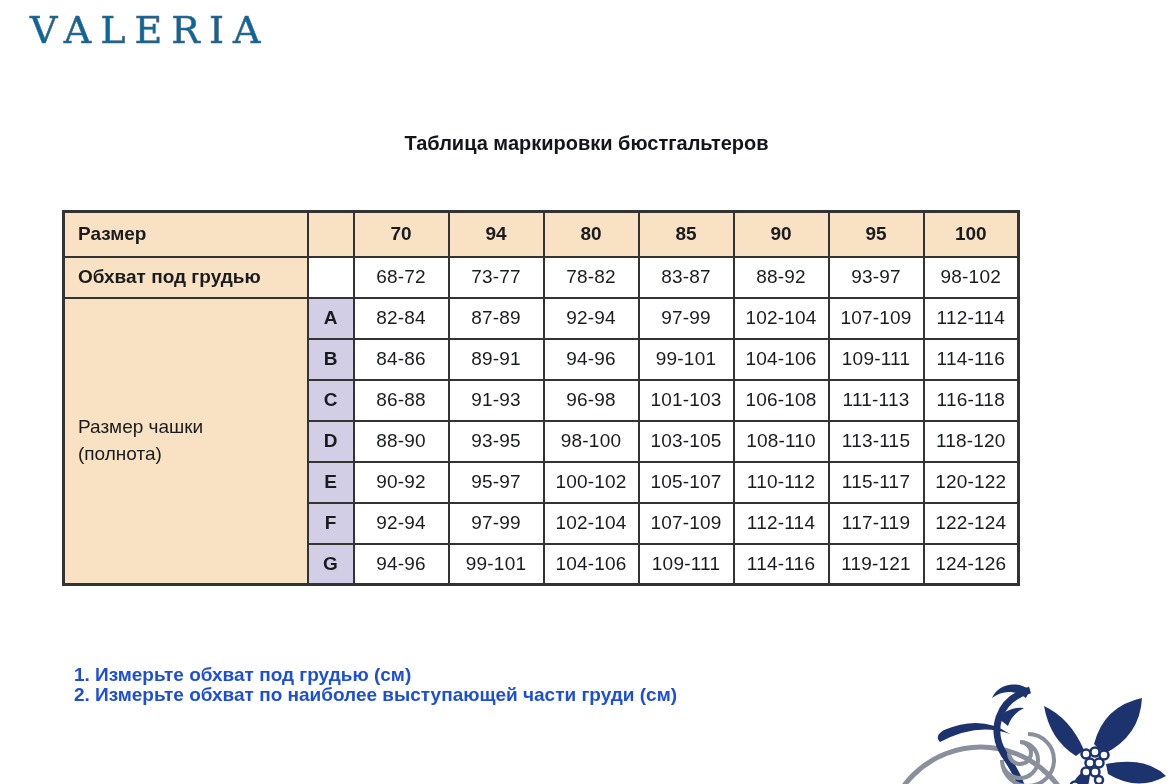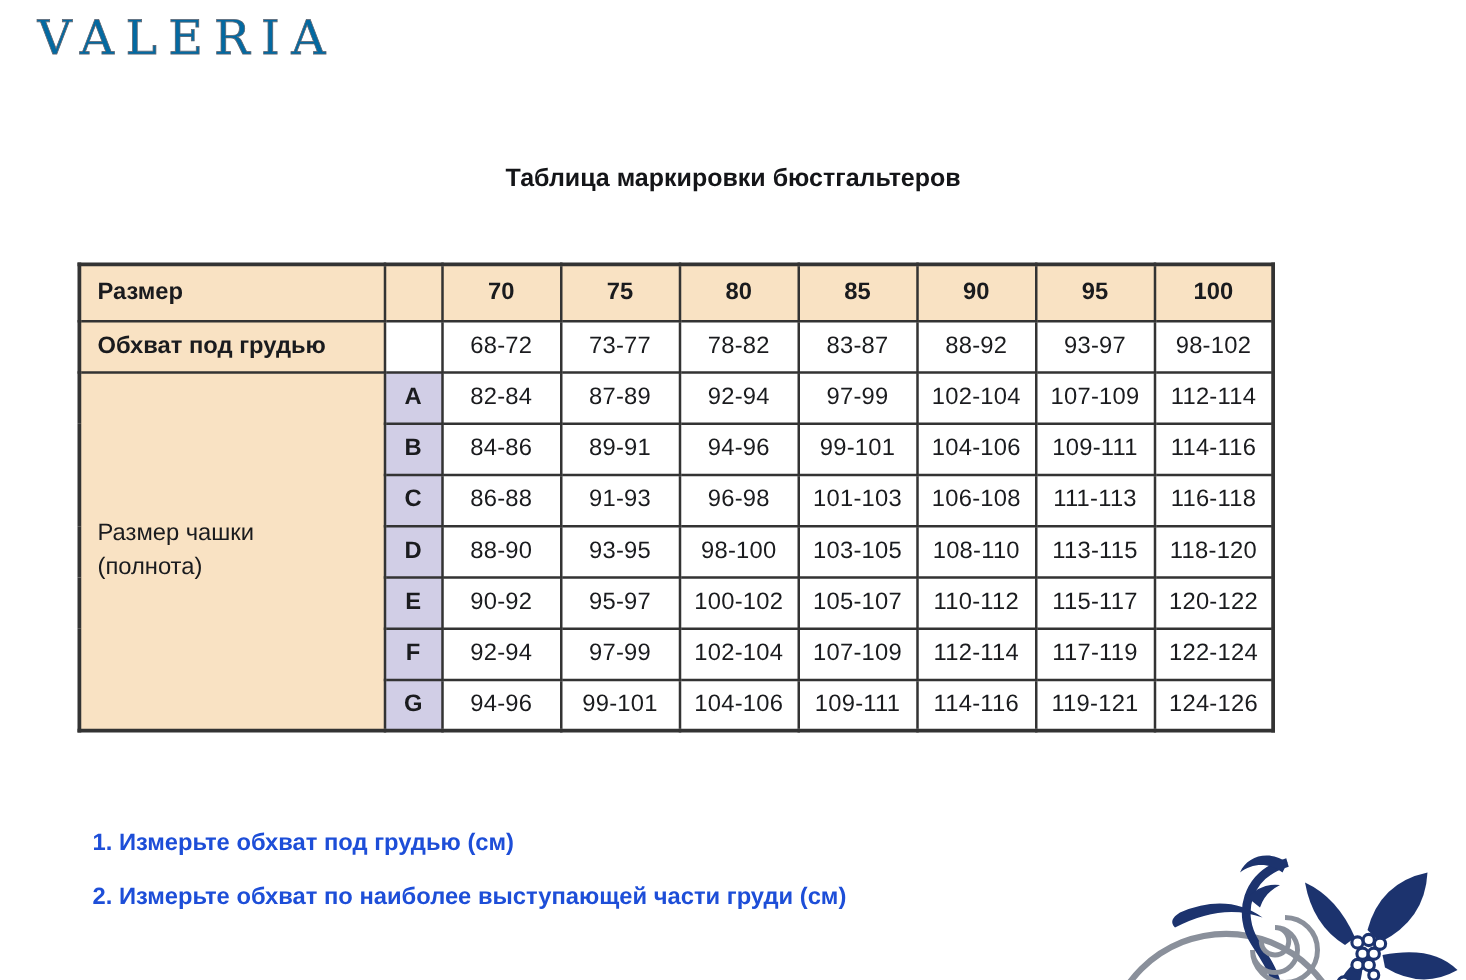--- a/index.html
+++ b/index.html
@@ -56,21 +56,21 @@
   .cup-letter  { font-weight: 700; font-size: 20px; }
   .value-cell  { font-weight: 500; letter-spacing: 0.2px; border-radius: 20px; }
   .cup-label-cell { line-height: 1.4; font-weight: 400; }
 
   
   .instructions { position: absolute; left: 74px; top: 665px; }
   .instruction {
     font-size: 19px; font-weight: 700; color: #1d4ed8;
     line-height: 20px;
   }
-  .instruction + .instruction { margin-top: 23px; }
+  .instruction + .instruction { }
 
   
   .ornament {
     position: absolute; left: 878px; top: 678px;
     width: 300px; height: 140px;
   }
   .ornament svg { display: block; width: 100%; height: 100%; }
   .orn-navy-fill   { fill: var(--navy, #1C336E); }
   .orn-navy-stroke { stroke: var(--navy, #1C336E); fill: none; }
   .orn-gray-stroke { stroke: var(--orn-gray, #8A909B); fill: none; }
@@ -93,21 +93,21 @@
       <col>
       <col>
       <col>
       <col>
   </colgroup>
   <tbody>
     <tr class="header-row">
       <td class="peach label-cell">Размер</td>
       <td class="peach"></td>
       <td class="peach head-cell">70</td>
-      <td class="peach head-cell">75</td>
+      <td class="peach head-cell">94</td>
       <td class="peach head-cell">80</td>
       <td class="peach head-cell">85</td>
       <td class="peach head-cell">90</td>
       <td class="peach head-cell">95</td>
       <td class="peach head-cell">100</td>
     </tr>
     <tr>
       <td class="peach label-cell">Обхват под грудью</td>
       <td></td>
       <td class="value-cell">68-72</td>

